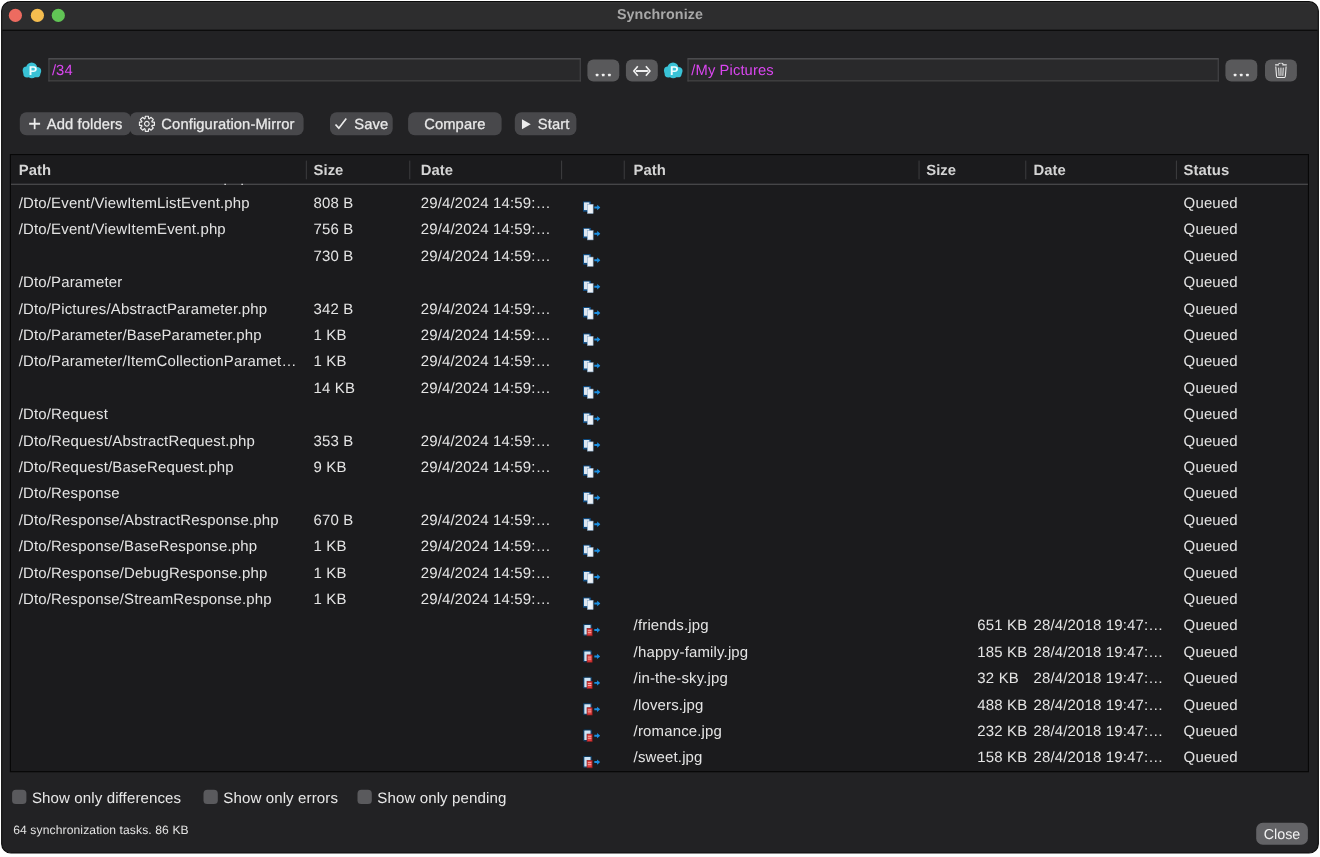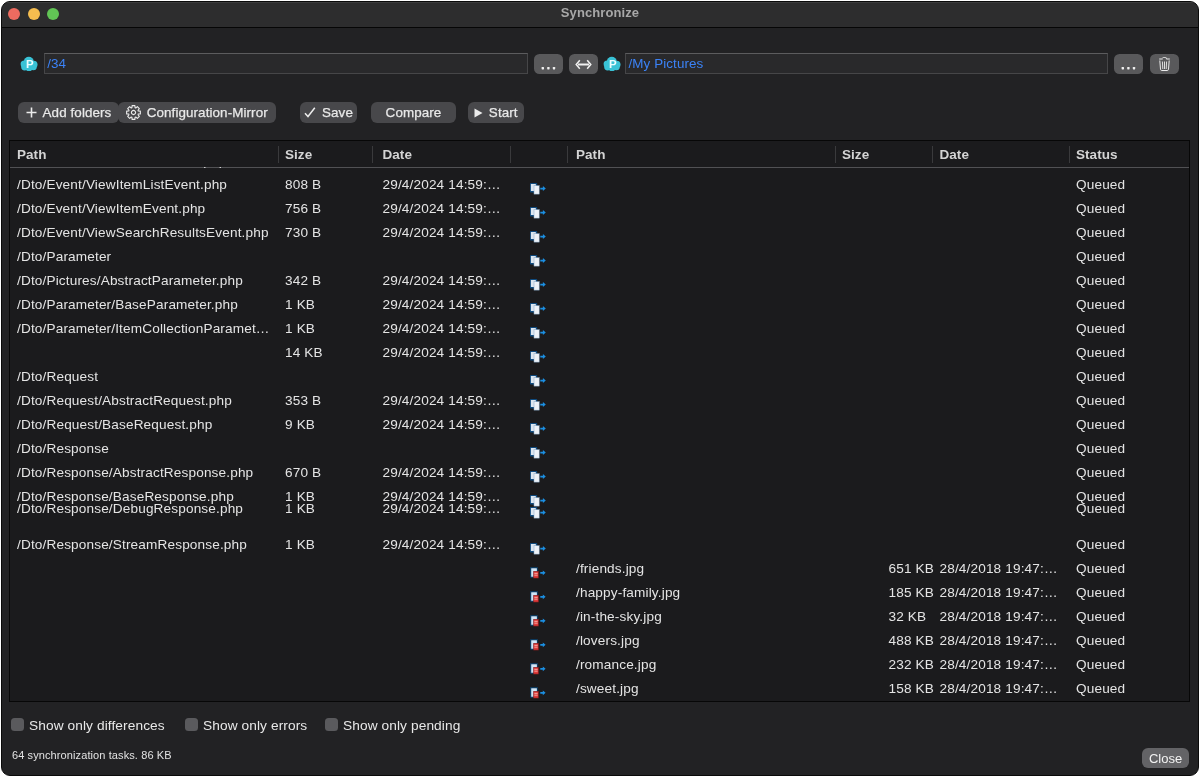--- a/index.html
+++ b/index.html
@@ -5,21 +5,21 @@
 html,body { width:1200px; height:779px; background:#fff; font-family:"Liberation Sans", sans-serif; }
 .win { position:absolute; left:1px; top:1px; width:1198px; height:775px; background:#222224;
   border:1px solid #0a0a0a; border-radius:9px; overflow:hidden; }
 .titlebar { position:absolute; left:0; top:0; width:100%; height:26px; background:#2d2d2e;
   border-bottom:1.5px solid #060606; box-shadow:inset 0 1px 0 #3c3c3d; }
 .titlebar .tl { position:absolute; top:5.7px; width:12px; height:12px; border-radius:50%; }
 .title { position:absolute; top:0; left:0; width:100%; height:25px; line-height:22px; text-align:center;
   font-size:13px; font-weight:700; letter-spacing:0.1px; color:#a8a8a8; }
 .clw { position:absolute; }
 .field { position:absolute; top:51.3px; height:20.5px; background:#29292b; border:1px solid #464648;
-  border-top-color:#5c5c5e; color:#3b82f6; font-size:13.4px; letter-spacing:0.1px; line-height:19px; padding-left:2.5px; }
+  border-top-color:#5c5c5e; color:#d946ef; font-size:13.4px; letter-spacing:0.1px; line-height:19px; padding-left:2.5px; }
 .sbtn { position:absolute; top:51.5px; width:29px; height:20.5px; background:#59595b; border-radius:5.5px;
   color:#ececec; text-align:center; }
 .tbtn { position:absolute; top:100.3px; height:21px; background:#48484b; border-radius:6px; color:#e9e9e9; -webkit-text-stroke:0.25px #e9e9e9;
   font-size:13.4px; letter-spacing:0.1px; display:flex; align-items:center; justify-content:center; gap:6px; }
 .table { position:absolute; left:6.5px; top:138px; width:1181.5px; height:561.5px; background:#1b1b1d;
   border:1px solid #070707; }
 .hdr { position:absolute; left:0; top:0; width:100%; height:26px; font-size:13.5px; font-weight:700; letter-spacing:0.05px; color:#d4d4d4; }
 .hdr span { position:absolute; top:5.5px; }
 .hsep { position:absolute; top:5px; width:1px; height:17px; background:#3a3a3c; }
 .body { position:absolute; left:0; top:26px; width:1180px; height:533px; overflow:hidden; }
@@ -162,21 +162,20 @@
           <div class="c date">29/4/2024 14:59:…</div>
           <div class="icw"><svg class="ic" width="16" height="12" viewBox="0 0 16 12">
 <rect x="0" y="0" width="7.2" height="9.6" rx="0.8" fill="#0f4a7e"></rect>
 <rect x="0.9" y="1" width="4.9" height="7" fill="#dce6f0"></rect>
 <rect x="4" y="2.7" width="5.2" height="8.4" fill="#edf2f8" stroke="#86a8c8" stroke-width="0.5"></rect>
 <path d="M10.3 4.7 L12.9 4.7 L12.9 3.1 L15.8 5.6 L12.9 8.1 L12.9 6.5 L10.3 6.5 Z" fill="#1b8fe2"></path>
 </svg></div>
           <div class="c st">Queued</div>
         </div>
 <div class="row" style="top:56px">
-          <div class="c path">/Dto/Event/ViewSearchResultsEvent.php</div>
           <div class="c size">730 B</div>
           <div class="c date">29/4/2024 14:59:…</div>
           <div class="icw"><svg class="ic" width="16" height="12" viewBox="0 0 16 12">
 <rect x="0" y="0" width="7.2" height="9.6" rx="0.8" fill="#0f4a7e"></rect>
 <rect x="0.9" y="1" width="4.9" height="7" fill="#dce6f0"></rect>
 <rect x="4" y="2.7" width="5.2" height="8.4" fill="#edf2f8" stroke="#86a8c8" stroke-width="0.5"></rect>
 <path d="M10.3 4.7 L12.9 4.7 L12.9 3.1 L15.8 5.6 L12.9 8.1 L12.9 6.5 L10.3 6.5 Z" fill="#1b8fe2"></path>
 </svg></div>
           <div class="c st">Queued</div>
         </div>
@@ -298,21 +297,21 @@
           <div class="c size">1 KB</div>
           <div class="c date">29/4/2024 14:59:…</div>
           <div class="icw"><svg class="ic" width="16" height="12" viewBox="0 0 16 12">
 <rect x="0" y="0" width="7.2" height="9.6" rx="0.8" fill="#0f4a7e"></rect>
 <rect x="0.9" y="1" width="4.9" height="7" fill="#dce6f0"></rect>
 <rect x="4" y="2.7" width="5.2" height="8.4" fill="#edf2f8" stroke="#86a8c8" stroke-width="0.5"></rect>
 <path d="M10.3 4.7 L12.9 4.7 L12.9 3.1 L15.8 5.6 L12.9 8.1 L12.9 6.5 L10.3 6.5 Z" fill="#1b8fe2"></path>
 </svg></div>
           <div class="c st">Queued</div>
         </div>
-<div class="row" style="top:332px">
+<div class="row" style="top:344px">
           <div class="c path">/Dto/Response/DebugResponse.php</div>
           <div class="c size">1 KB</div>
           <div class="c date">29/4/2024 14:59:…</div>
           <div class="icw"><svg class="ic" width="16" height="12" viewBox="0 0 16 12">
 <rect x="0" y="0" width="7.2" height="9.6" rx="0.8" fill="#0f4a7e"></rect>
 <rect x="0.9" y="1" width="4.9" height="7" fill="#dce6f0"></rect>
 <rect x="4" y="2.7" width="5.2" height="8.4" fill="#edf2f8" stroke="#86a8c8" stroke-width="0.5"></rect>
 <path d="M10.3 4.7 L12.9 4.7 L12.9 3.1 L15.8 5.6 L12.9 8.1 L12.9 6.5 L10.3 6.5 Z" fill="#1b8fe2"></path>
 </svg></div>
           <div class="c st">Queued</div>

